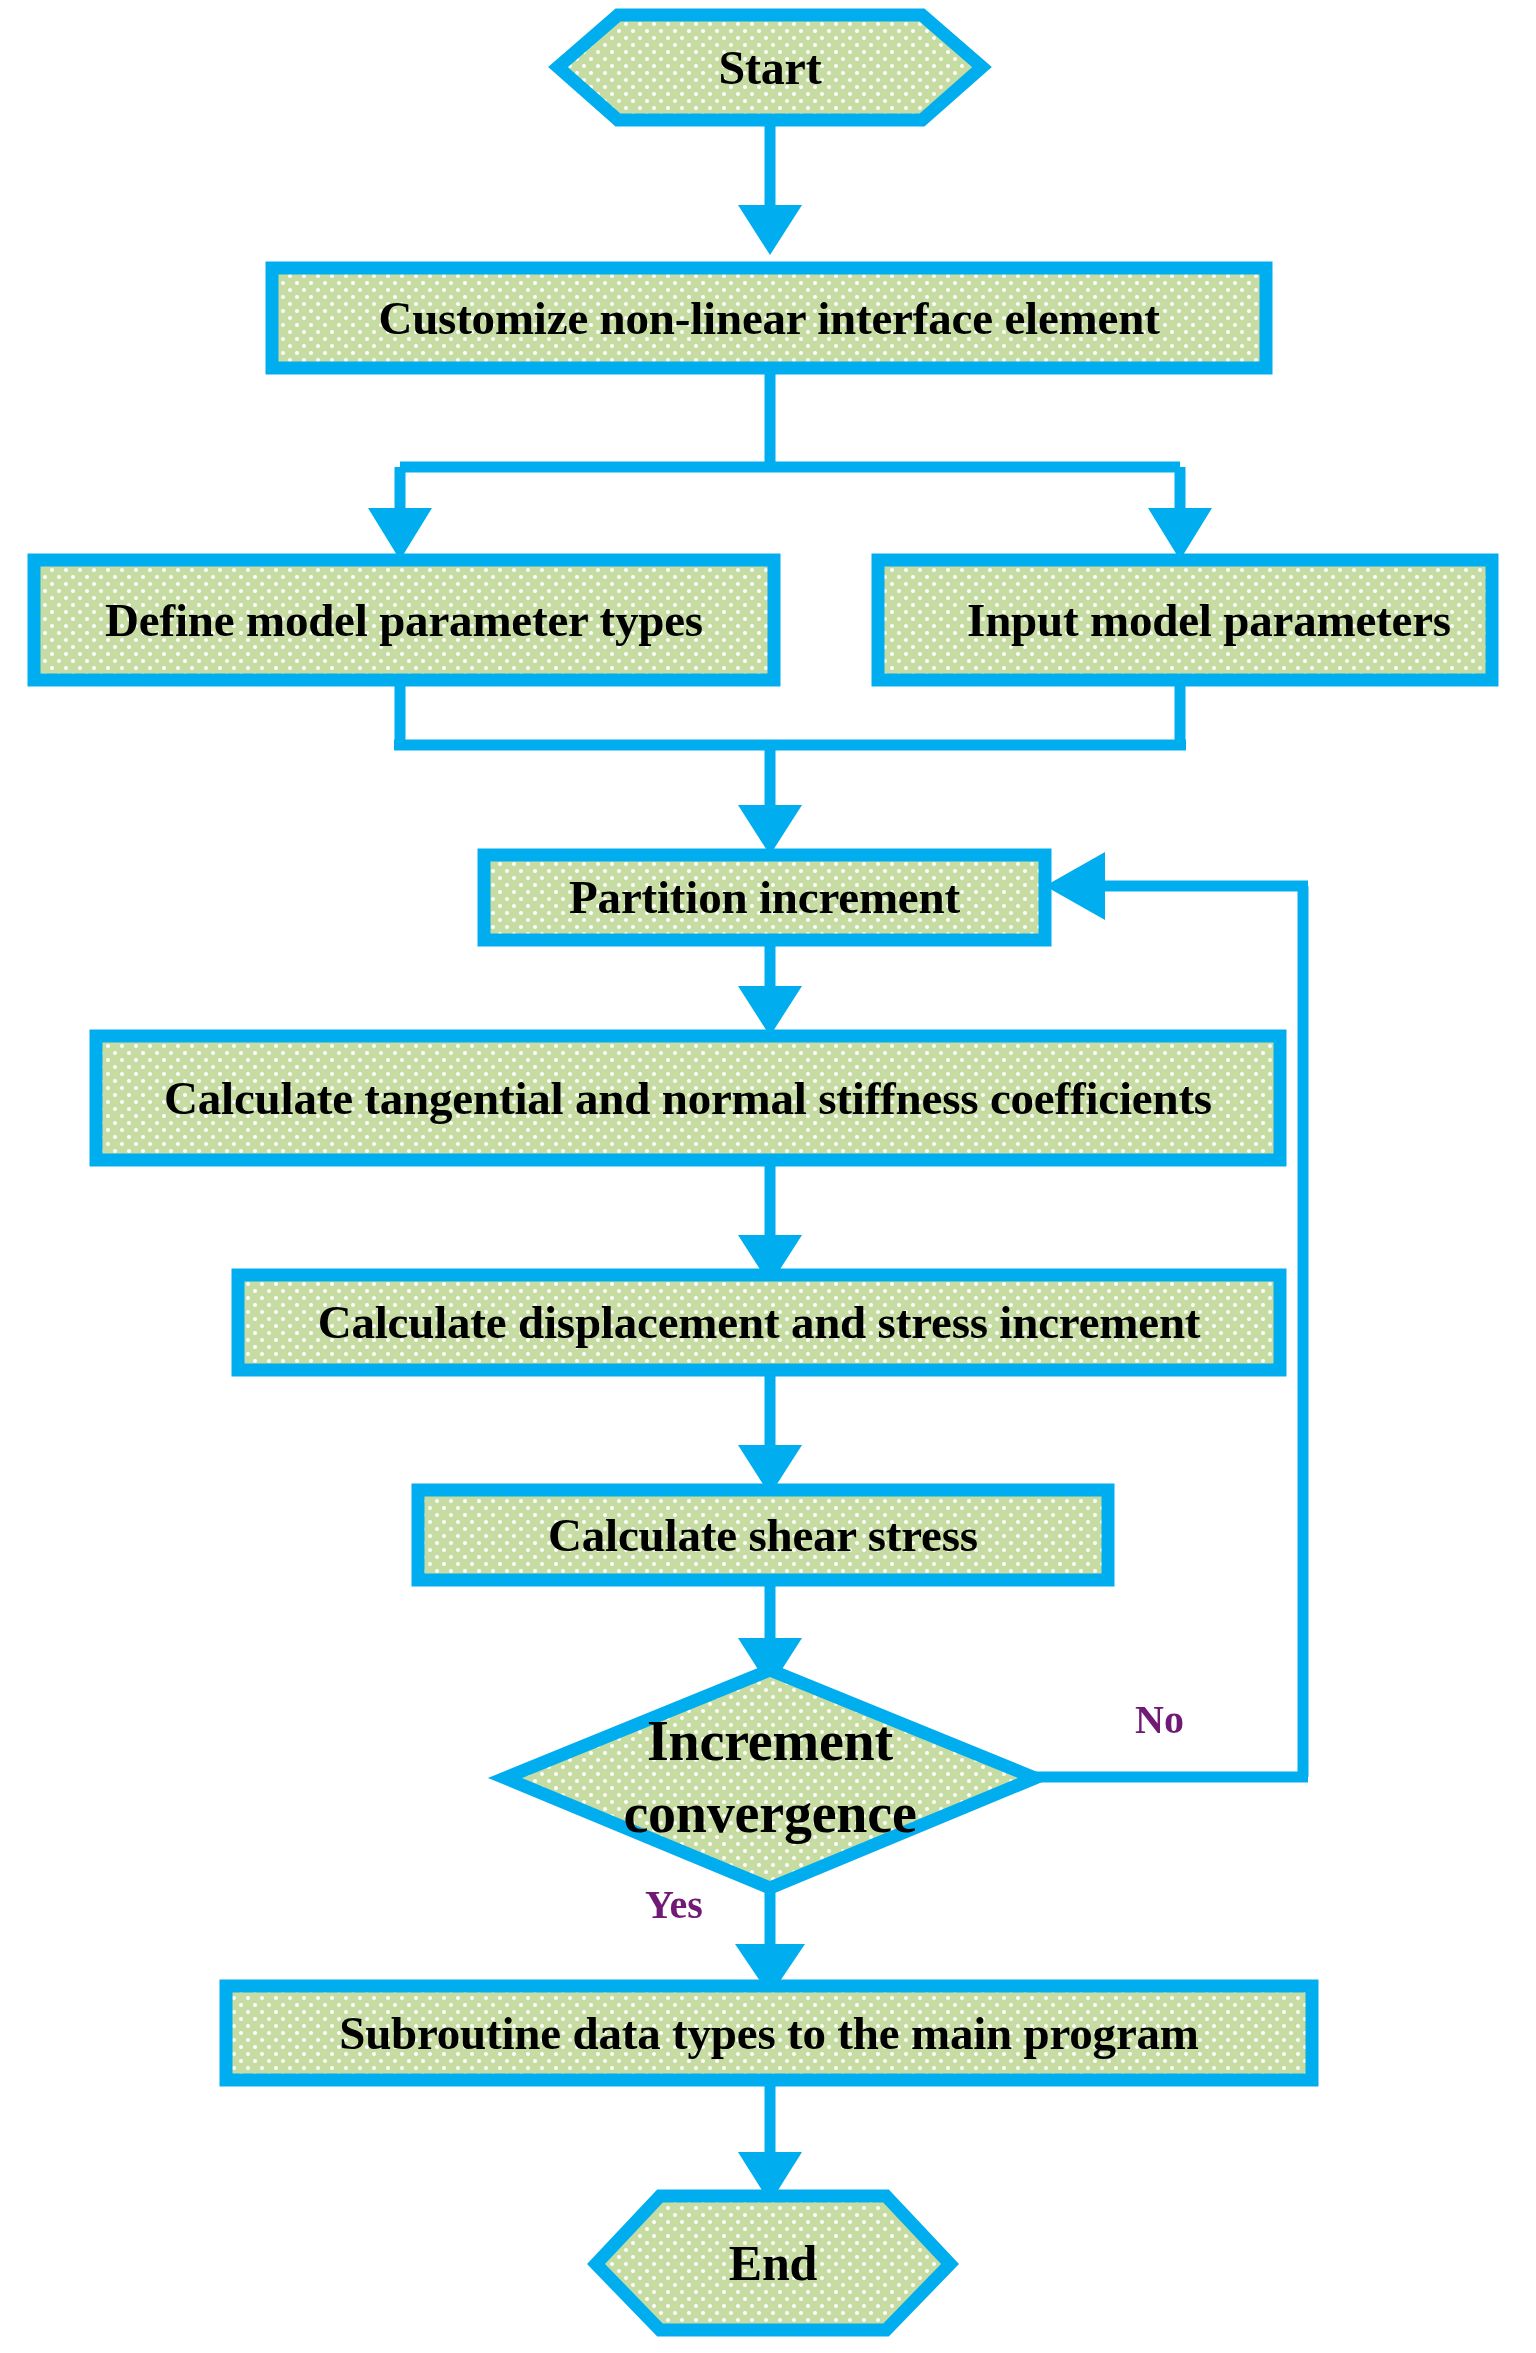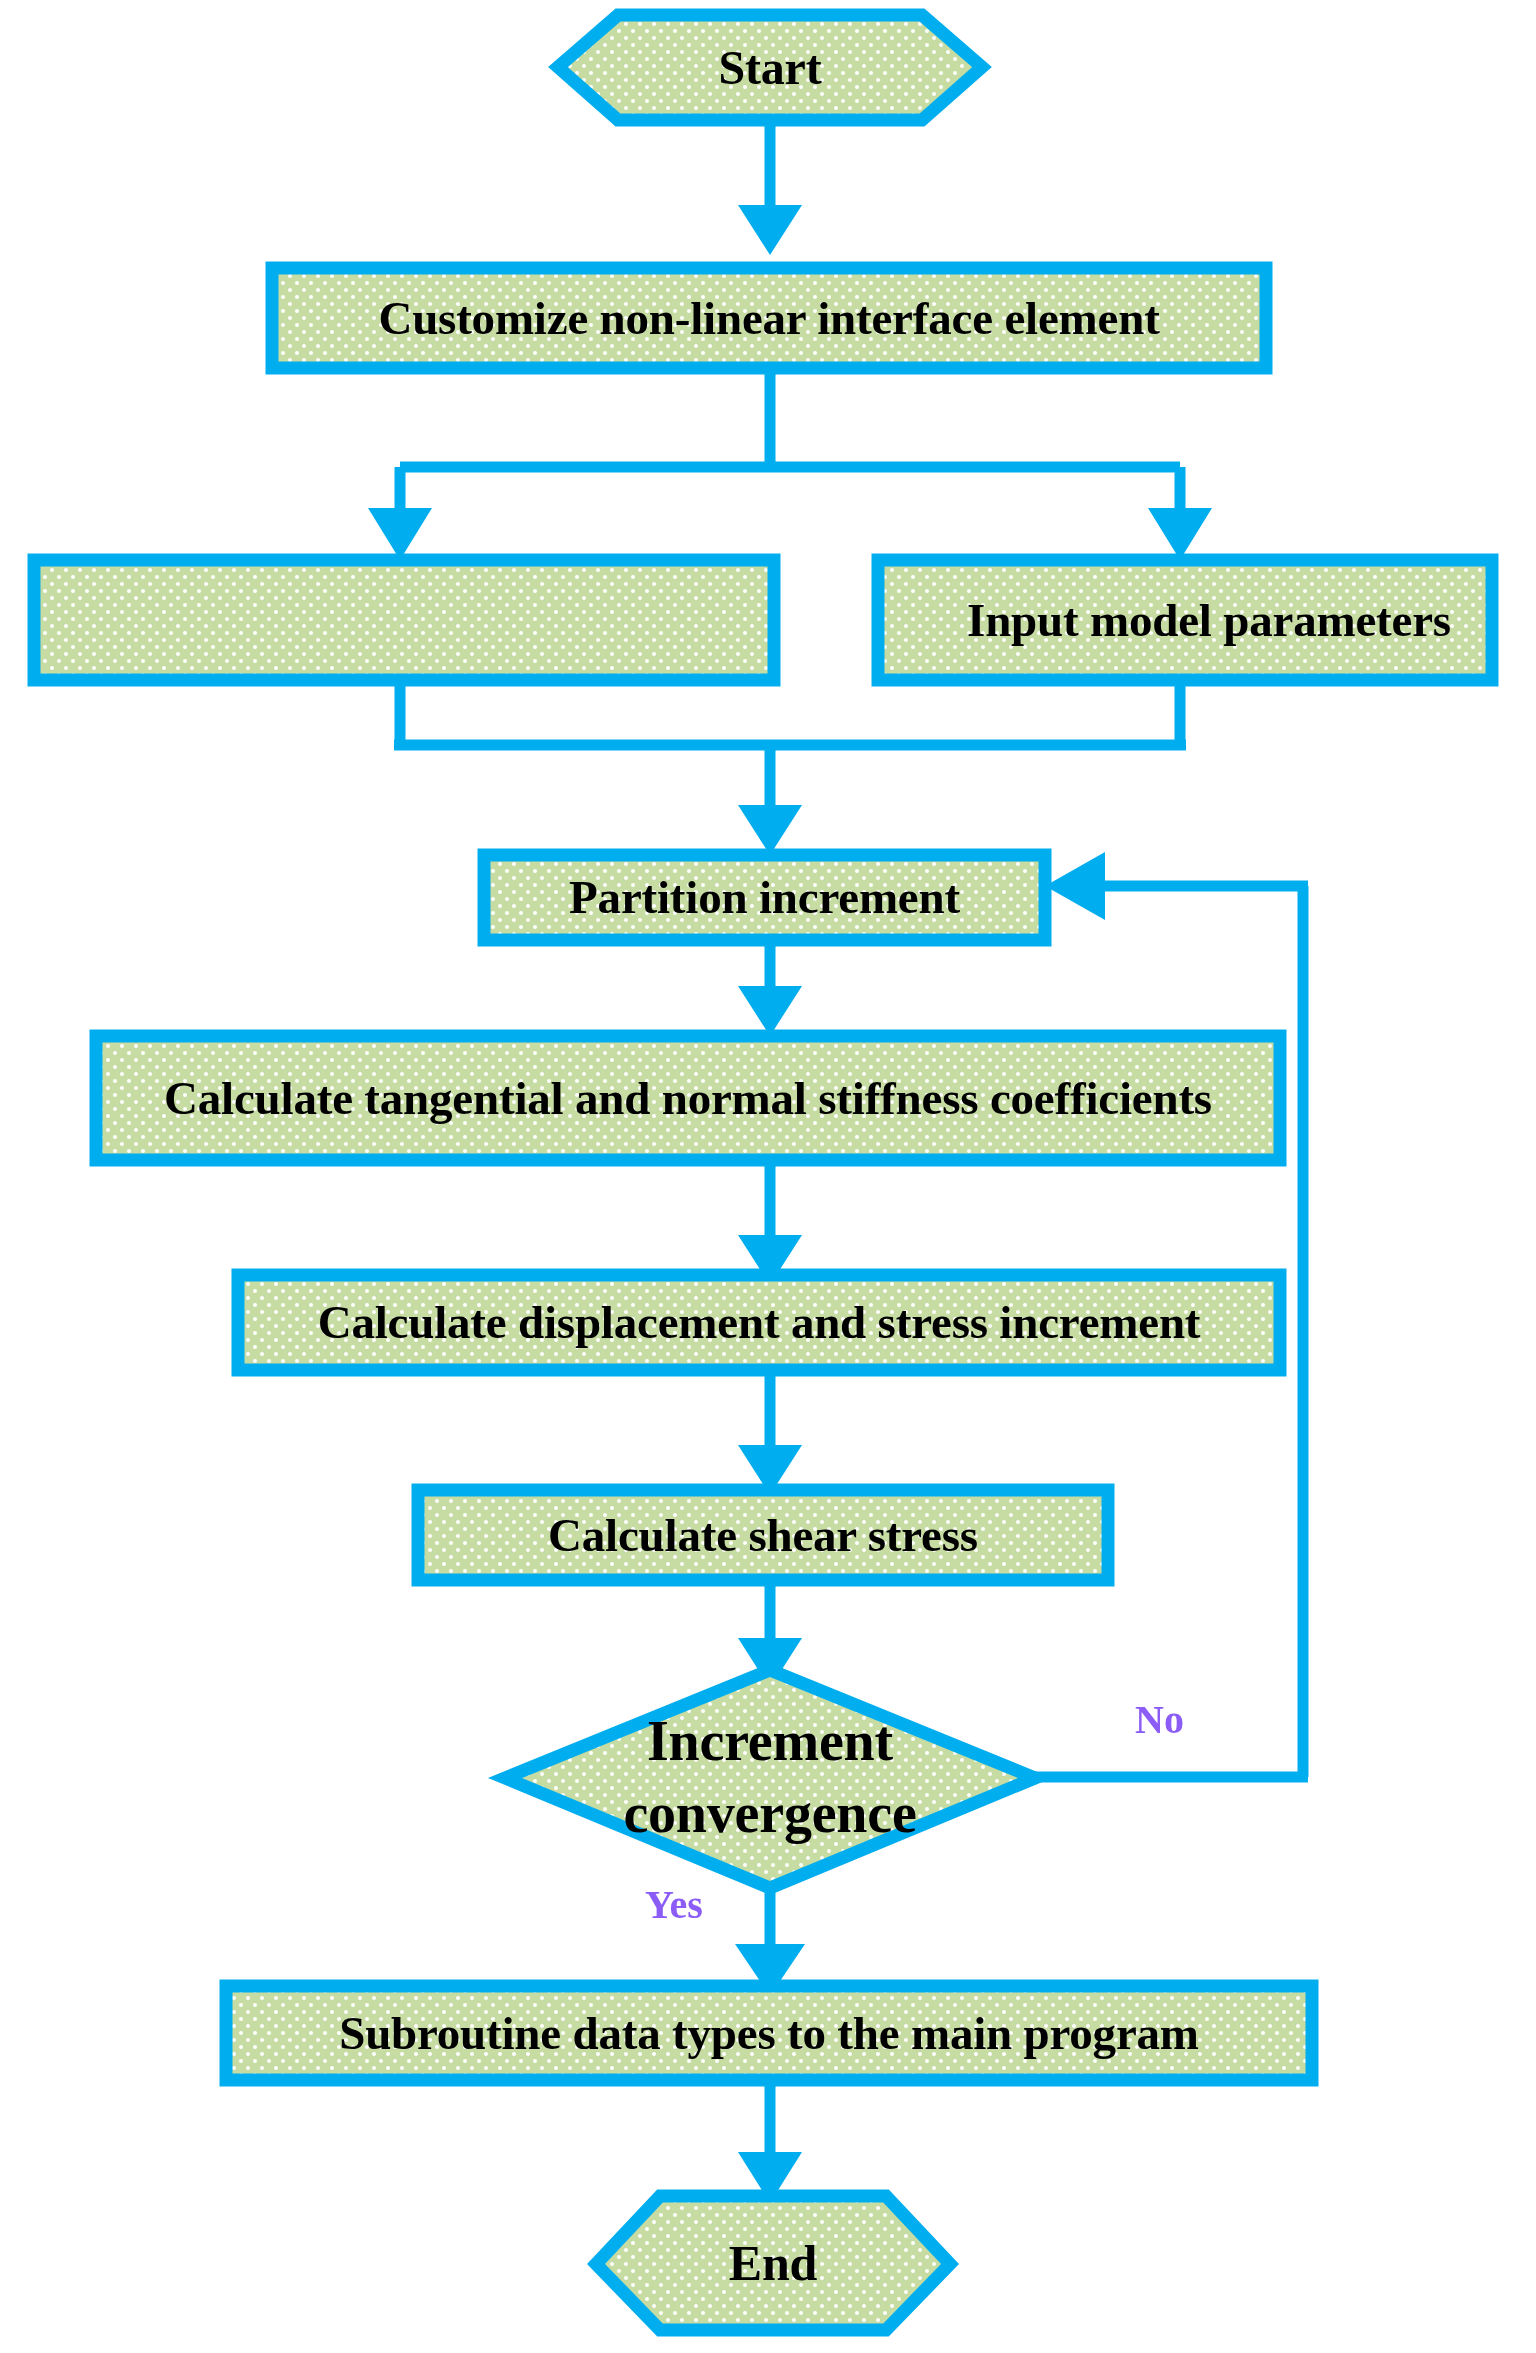--- a/index.html
+++ b/index.html
@@ -34,21 +34,21 @@
     color: #000000;
     font-family: "Liberation Serif", "DejaVu Serif", serif;
     font-weight: bold;
     line-height: 1.08;
     letter-spacing: -0.2px;
     pointer-events: none;
     white-space: pre-line;
   }
   .edge-label {
     position: absolute;
-    color: #8b5cf6;
+    color: #701a75;
     font-family: "Liberation Serif", "DejaVu Serif", serif;
     font-weight: bold;
     font-size: 40px;
     line-height: 1;
   }
 </style>
 </head>
 <body>
 
 <div id="canvas">
@@ -127,20 +127,21 @@
 
     <rect x="226" y="1986" width="1086" height="94" fill="url(#dotfill)" stroke="#00AEEF" stroke-width="13"></rect>
 
     <polygon points="660,2196 886,2196 950,2264 886,2330 660,2330 596,2264" fill="url(#dotfill)" stroke="#00AEEF" stroke-width="13"></polygon>
   </svg>
 
   <div class="node-label" style="left:558px; top:15px; width:424px; height:105px; font-size:48px;">Start</div>
 
   <div class="node-label" style="left:272px; top:268px; width:994px; height:100px; font-size:47px;">Customize non-linear interface element</div>
 
+  <div class="node-label" style="left:34px; top:560px; width:740px; height:120px; font-size:47px;">Define model parameter types</div>
 
   <div class="node-label" style="left:902px; top:560px; width:614px; height:120px; font-size:47px;">Input model parameters</div>
 
   <div class="node-label" style="left:484px; top:855px; width:561px; height:85px; font-size:47px;">Partition increment</div>
 
   <div class="node-label" style="left:96px; top:1036px; width:1184px; height:124px; font-size:47px;">Calculate tangential and normal stiffness coefficients</div>
 
   <div class="node-label" style="left:238px; top:1275px; width:1042px; height:95px; font-size:47px;">Calculate displacement and stress increment</div>
 
   <div class="node-label" style="left:418px; top:1490px; width:690px; height:90px; font-size:47px;">Calculate shear stress</div>

